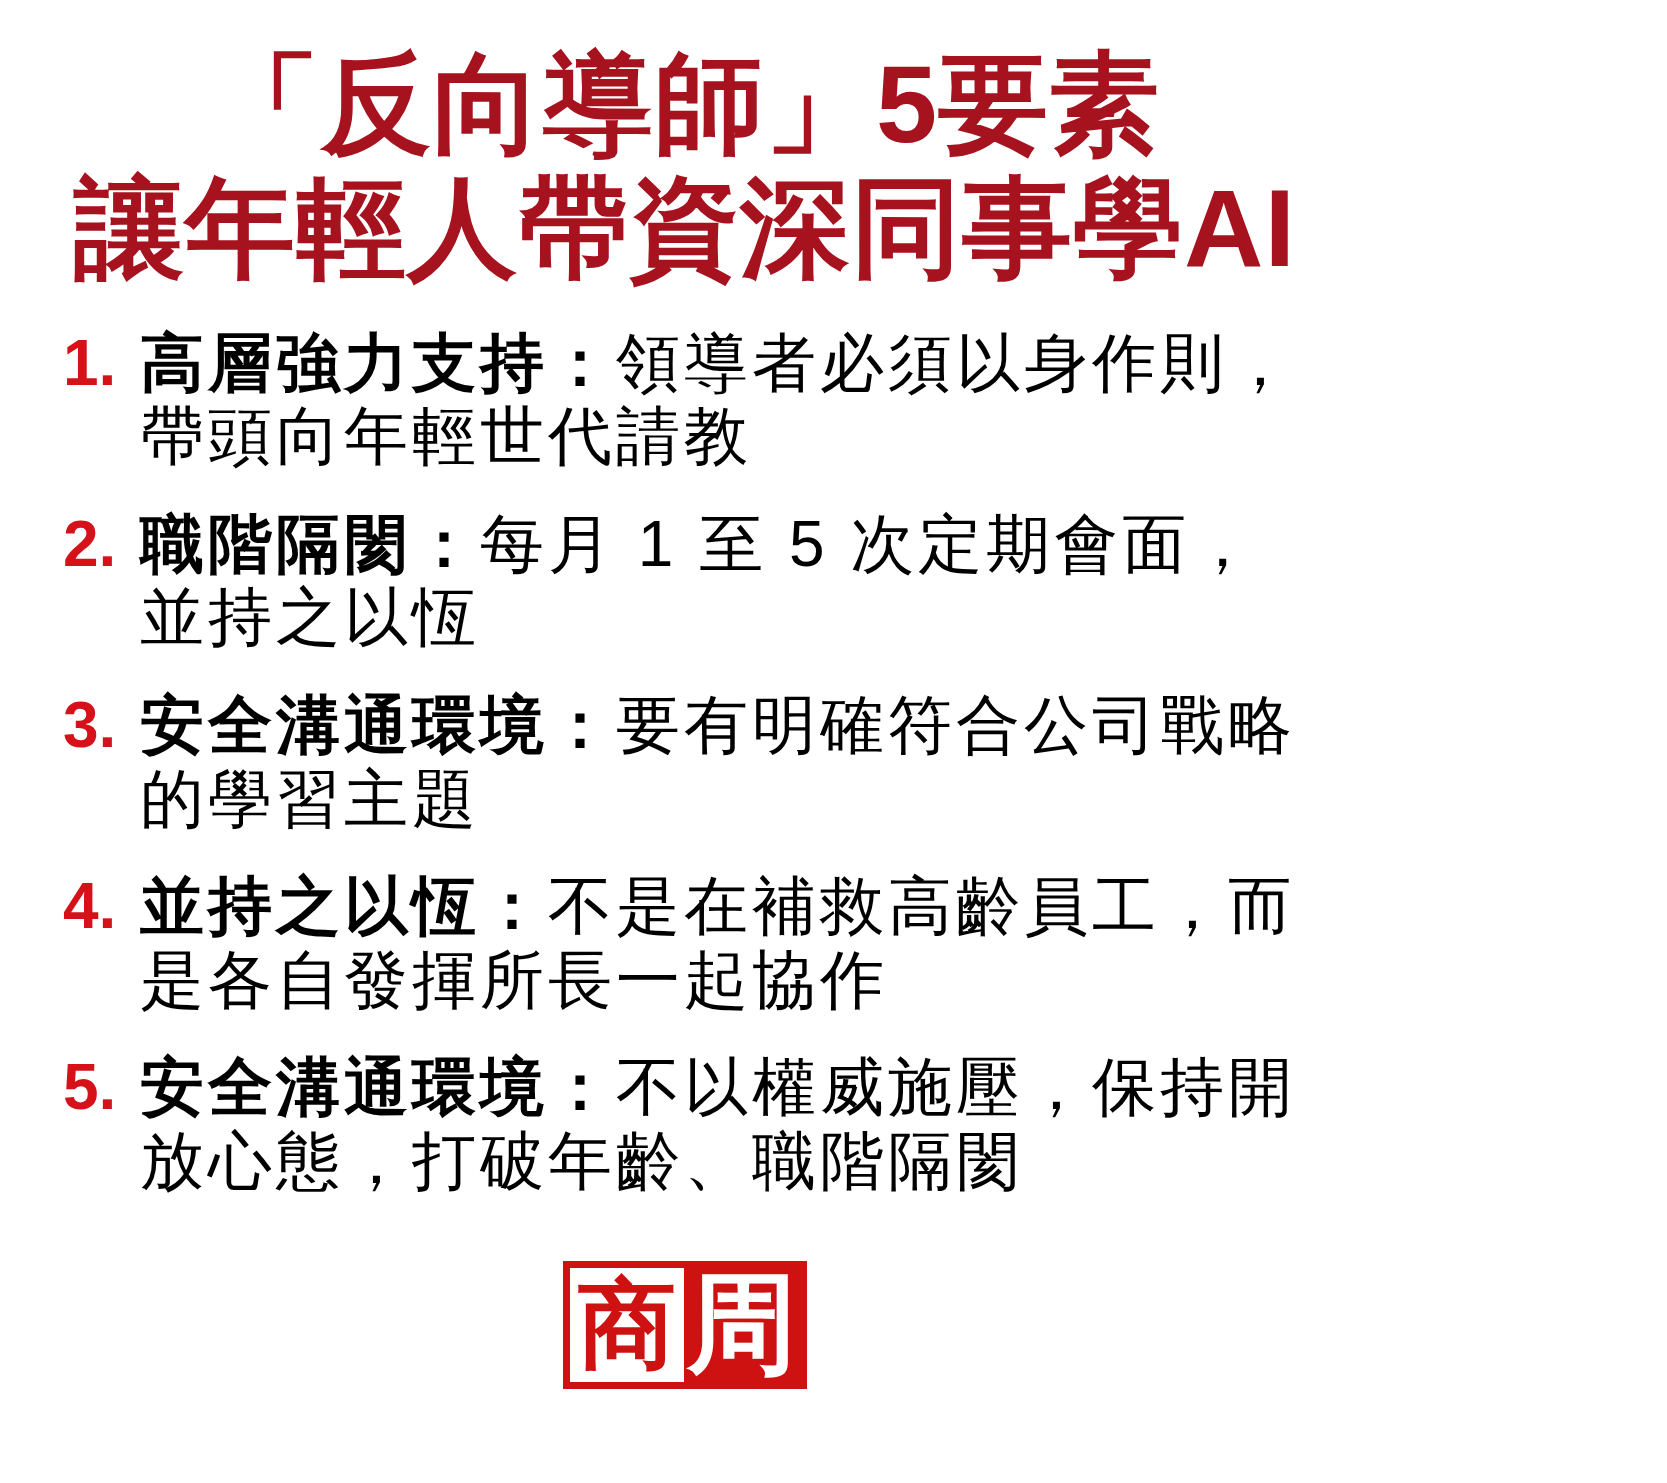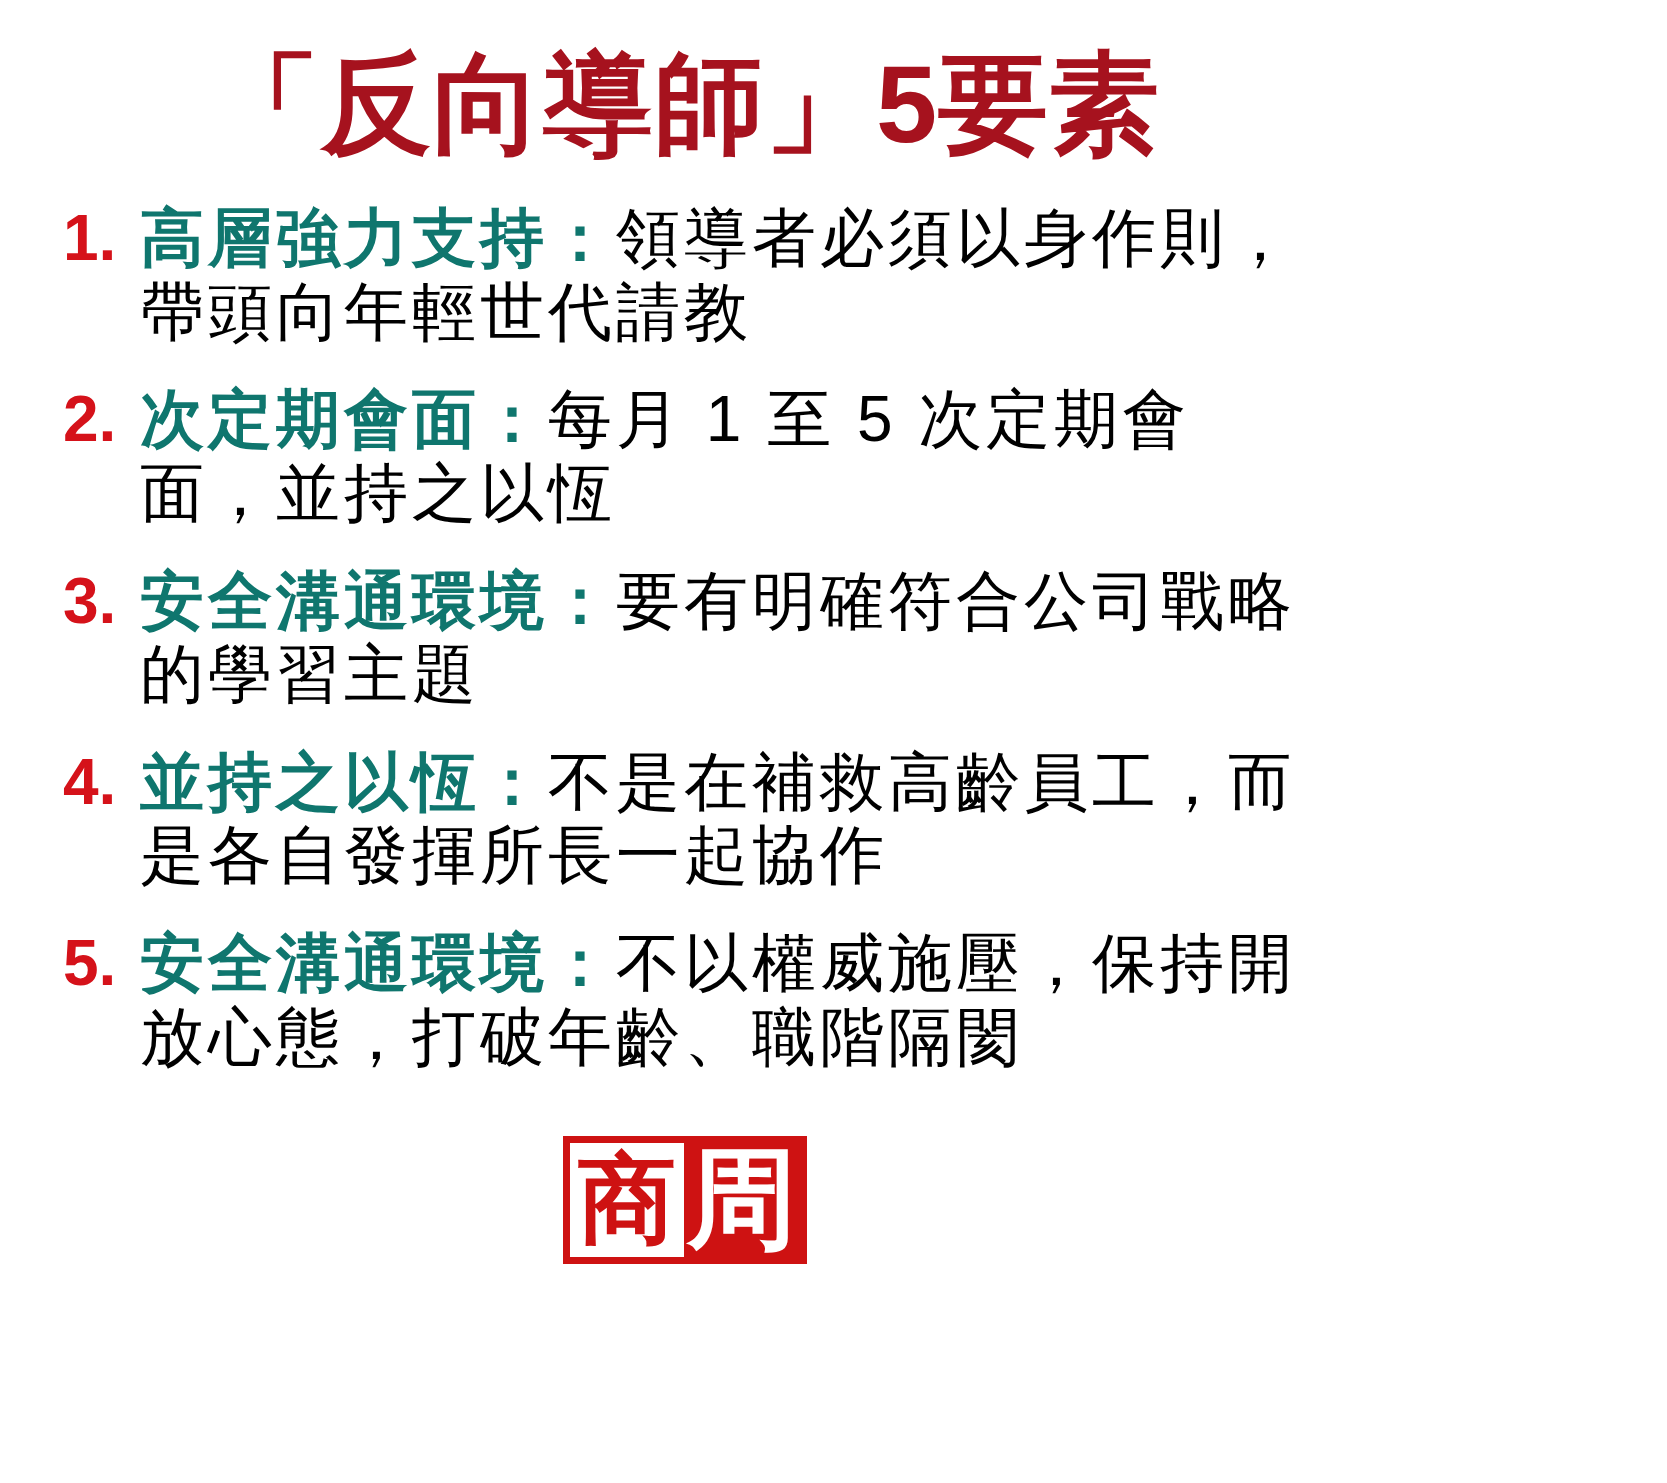--- a/index.html
+++ b/index.html
@@ -48,21 +48,21 @@
   .item .num {
     position: absolute;
     left: 0;
     top: 0;
     color: #D5121A;
     font-weight: bold;
     letter-spacing: 0;
   }
   .item .label,
   .item .sep {
-    color: #0f766e;
+    color: #000000;
     font-weight: bold;
   }
   .item .text {
     color: #000000;
     font-weight: 500;
   }
   .logo {
     width: 244px;
     height: 128px;
     background: #CE1212;
@@ -97,30 +97,31 @@
     line-height: 1;
   }
 </style>
 </head>
 <body>
 
 <div class="page">
 
   <div class="title">
     <span class="tline">「反向導師」5要素</span>
+    <span class="tline">讓年輕人帶資深同事學AI</span>
   </div>
 
   <div class="list">
 
     <div class="item">
       <span class="num">1.</span><span class="label">高層強力支持</span><span class="sep">：</span><span class="text">領導者必須以身作則，帶頭向年輕世代請教</span>
     </div>
 
     <div class="item">
-      <span class="num">2.</span><span class="label">次定期會面</span><span class="sep">：</span><span class="text">每月 1 至 5 次定期會面，並持之以恆</span>
+      <span class="num">2.</span><span class="label">職階隔閡</span><span class="sep">：</span><span class="text">每月 1 至 5 次定期會面，並持之以恆</span>
     </div>
 
     <div class="item">
       <span class="num">3.</span><span class="label">安全溝通環境</span><span class="sep">：</span><span class="text">要有明確符合公司戰略的學習主題</span>
     </div>
 
     <div class="item">
       <span class="num">4.</span><span class="label">並持之以恆</span><span class="sep">：</span><span class="text">不是在補救高齡員工，而是各自發揮所長一起協作</span>
     </div>
 

